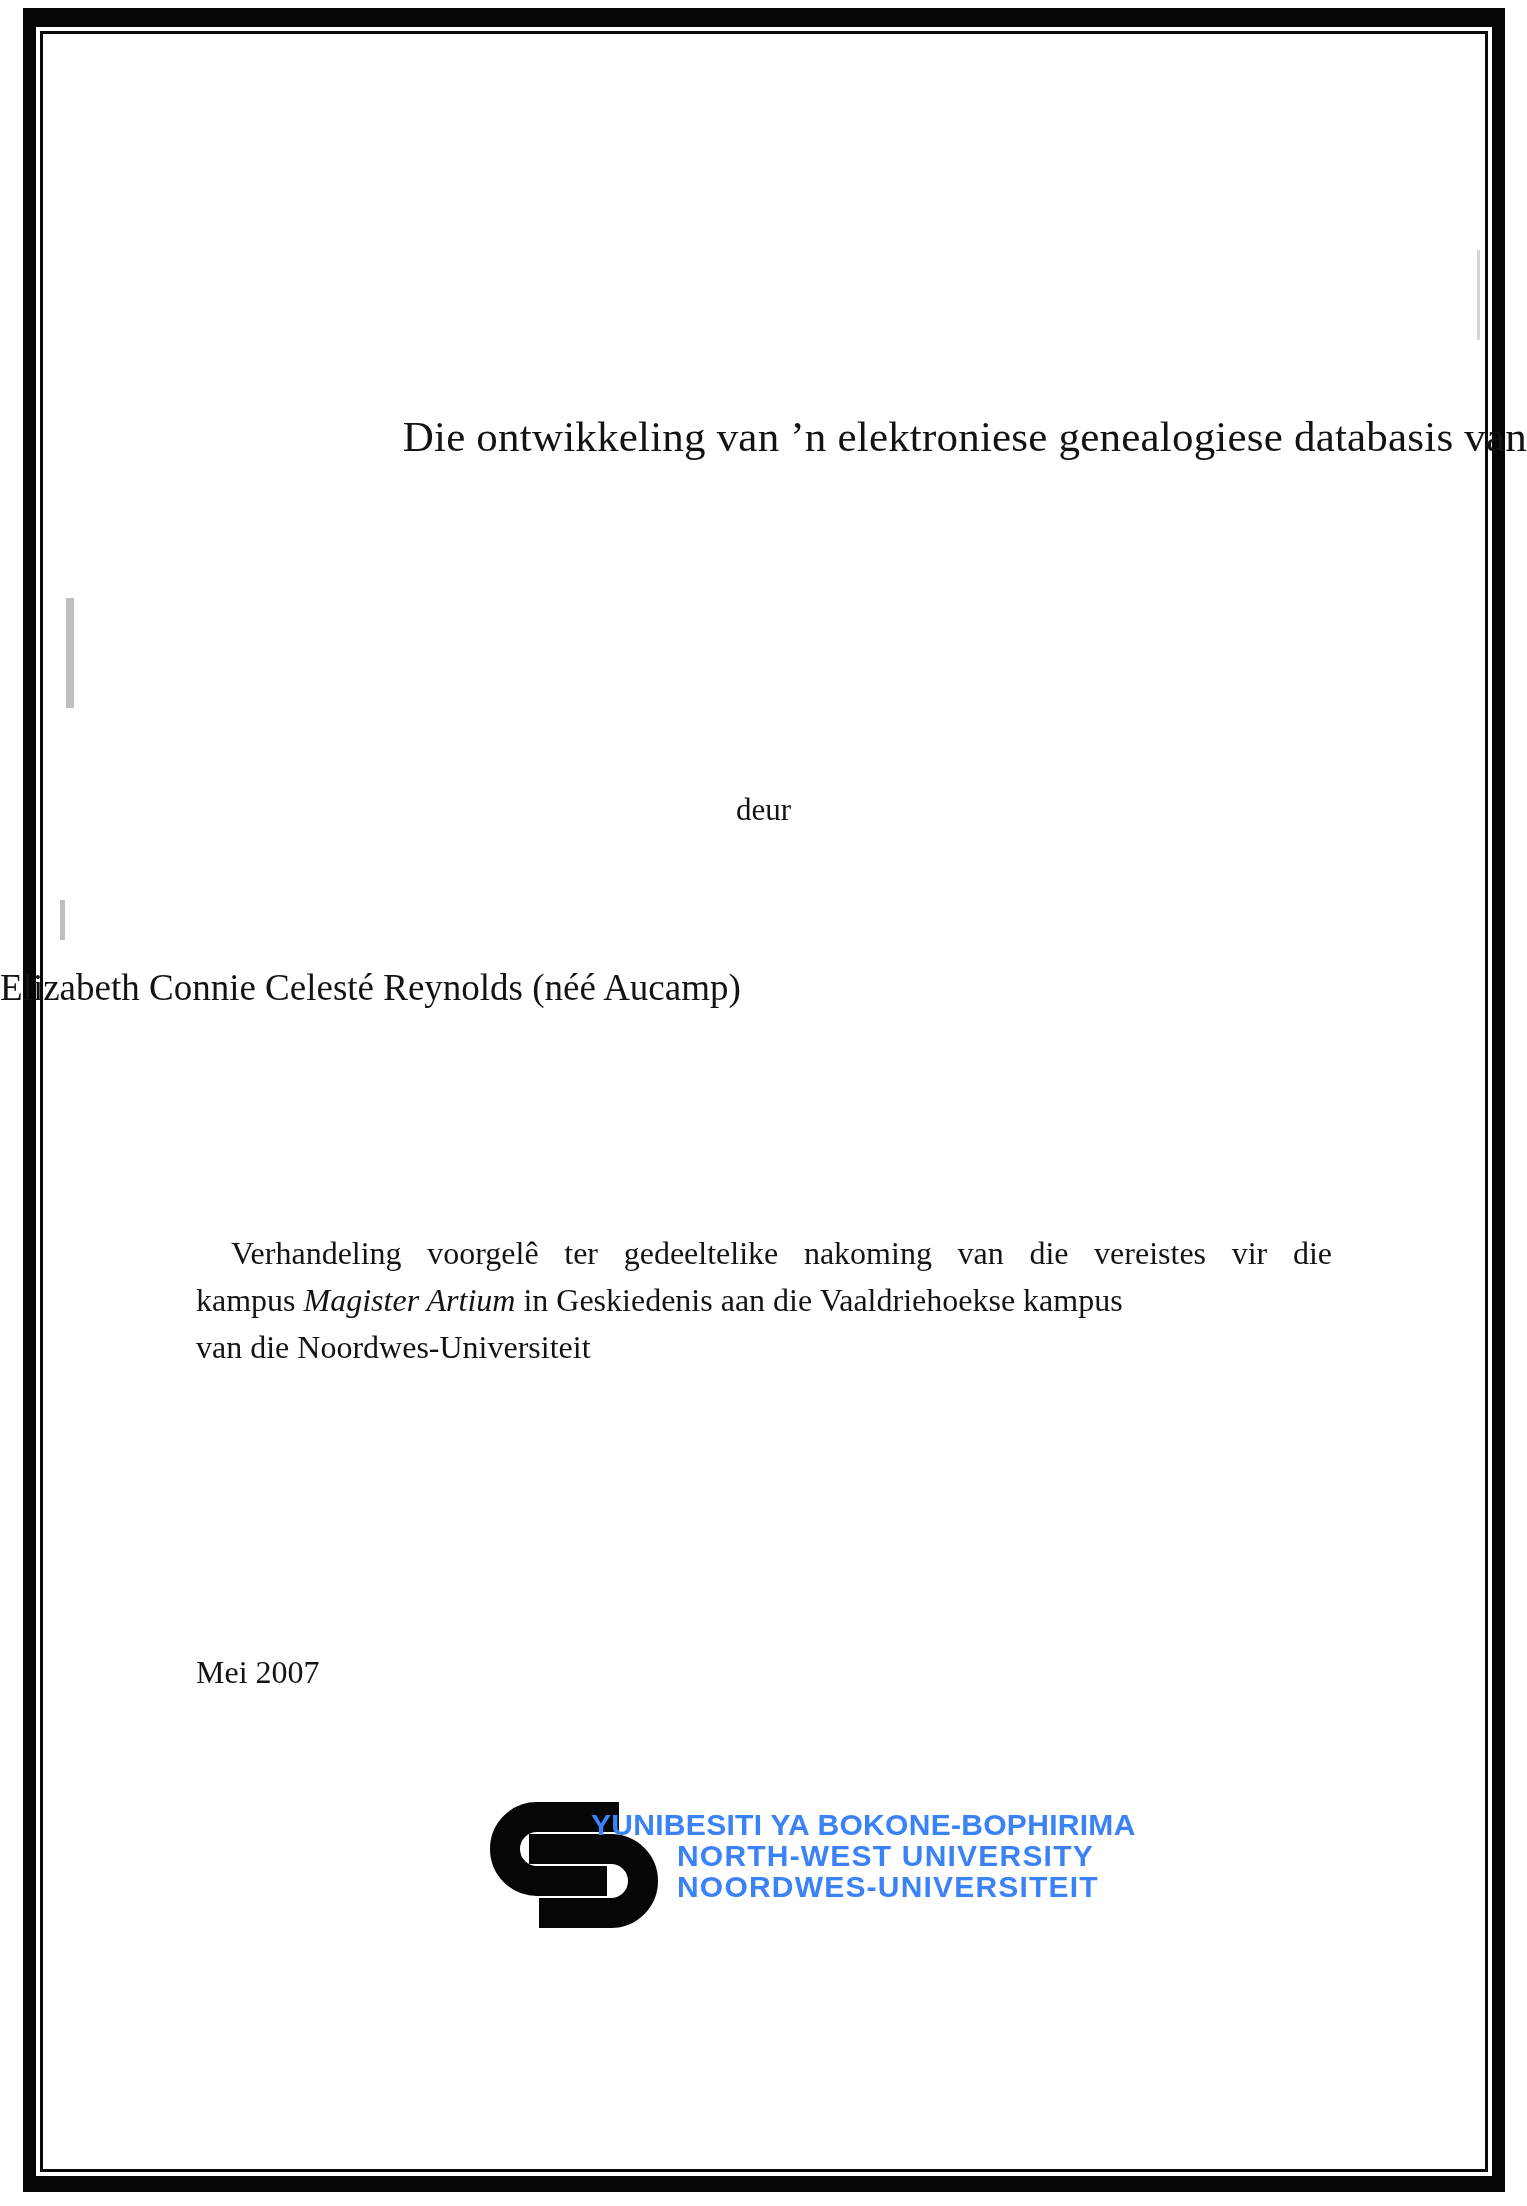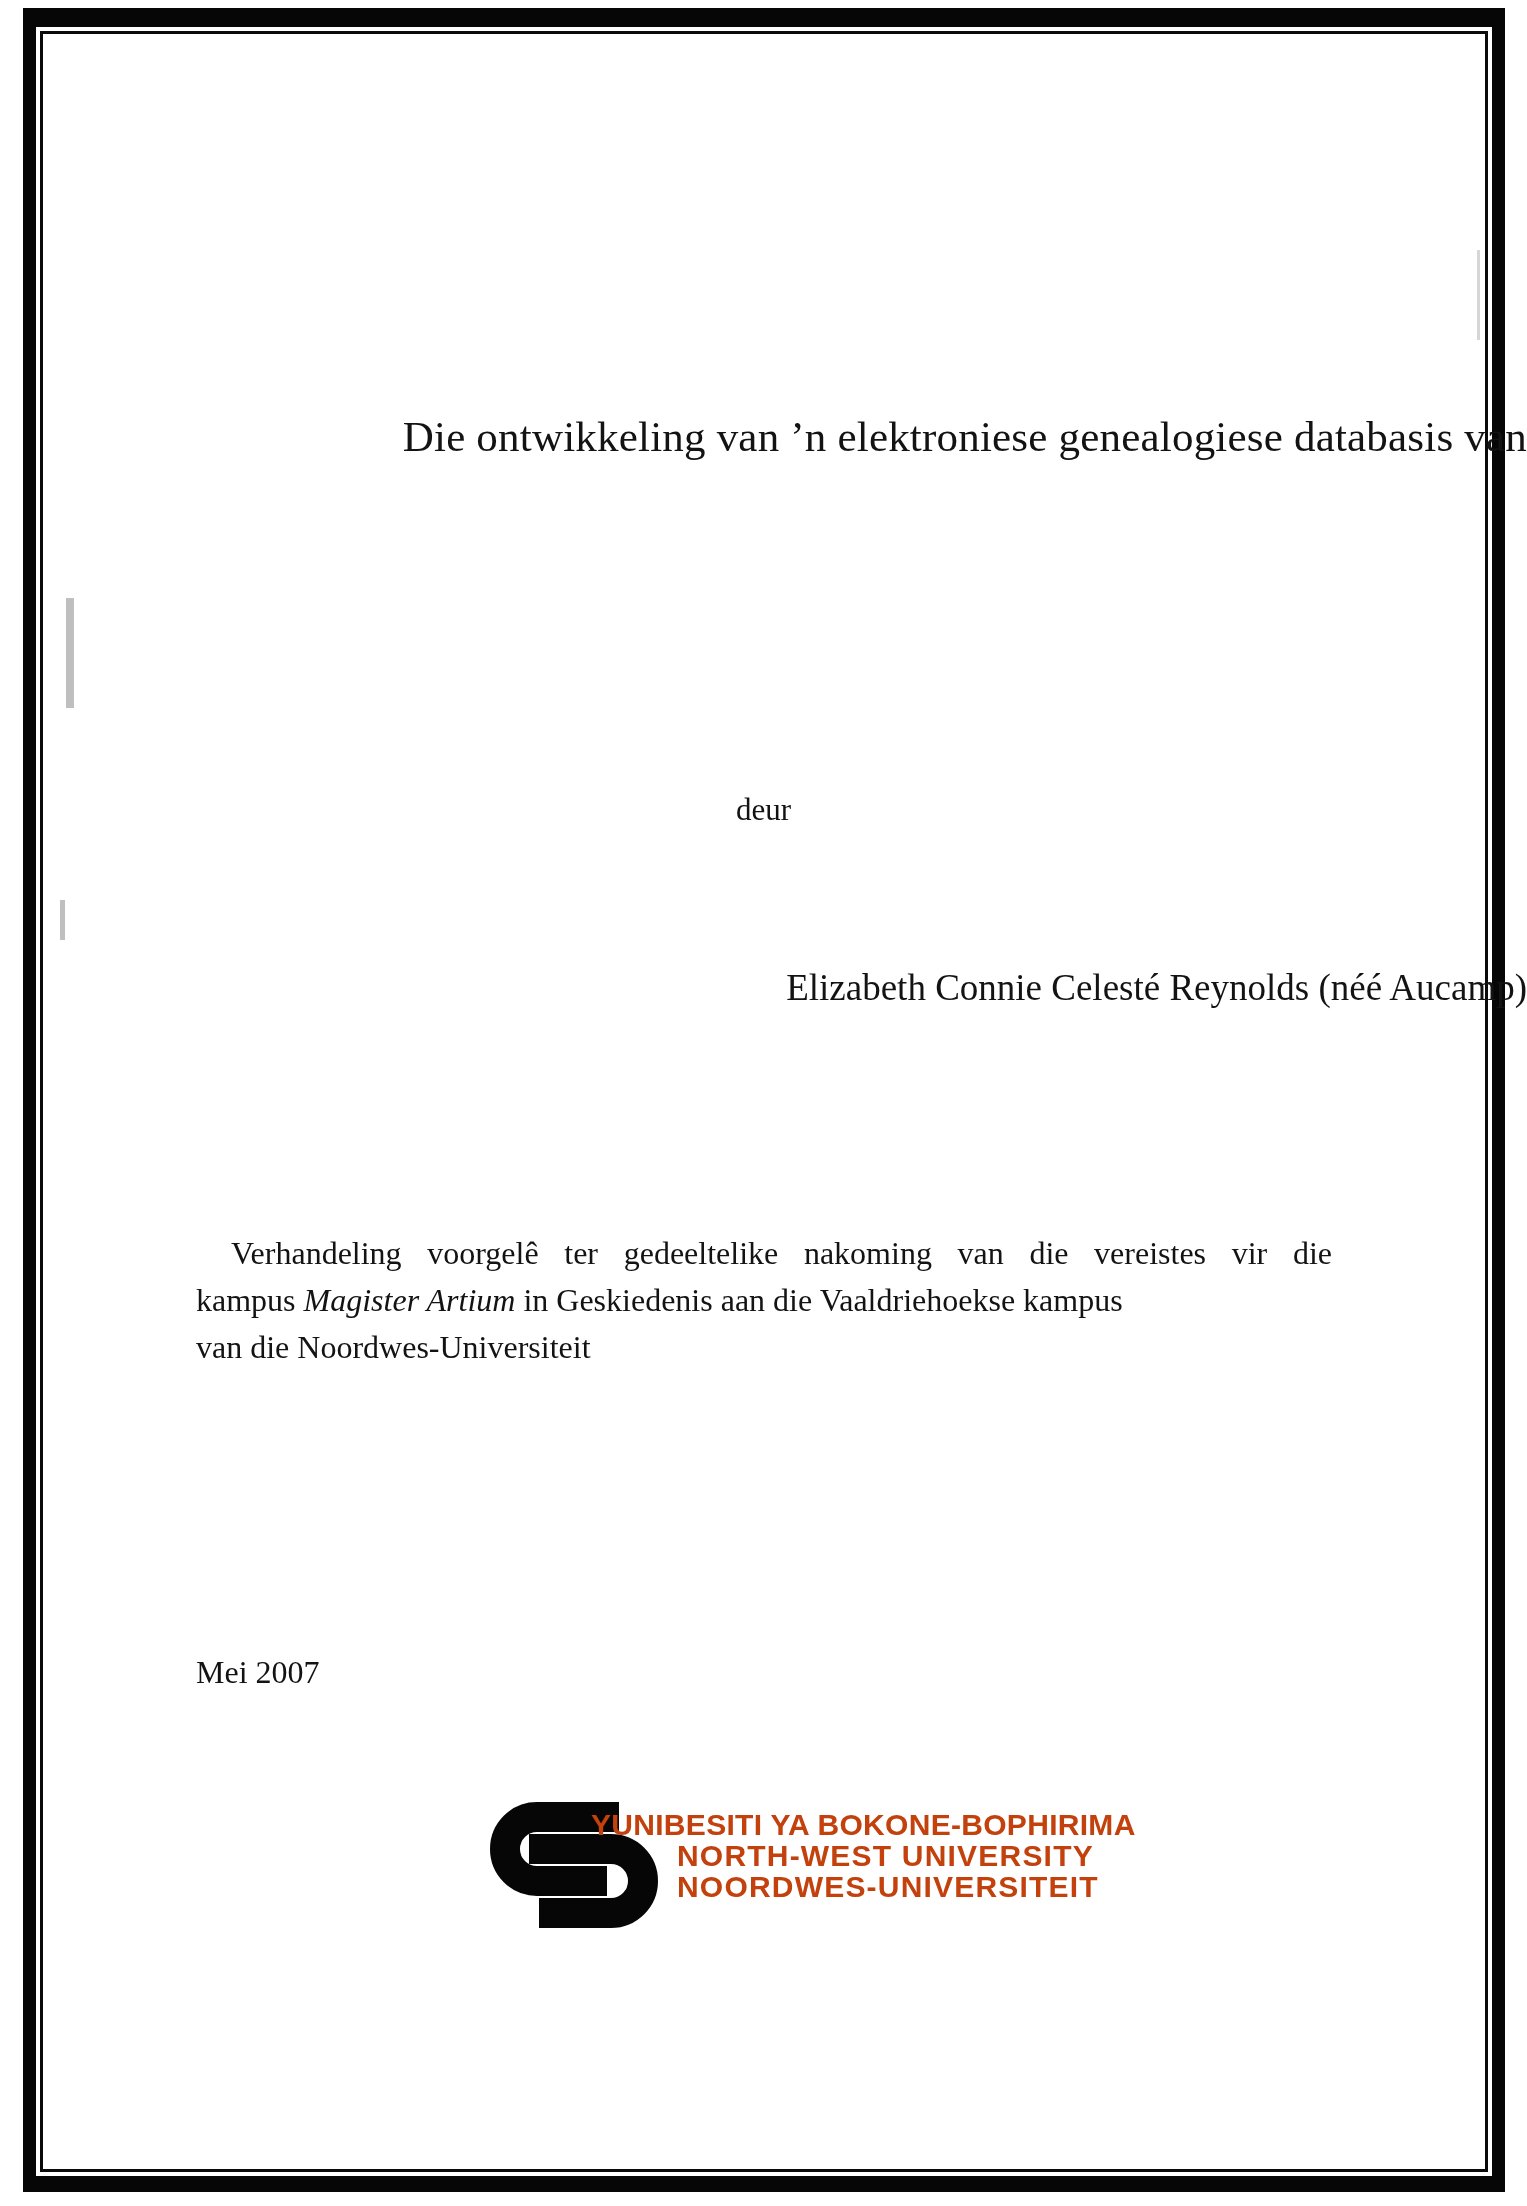--- a/index.html
+++ b/index.html
@@ -31,21 +31,21 @@
     text-align:right;
     font-size:43px; line-height:77px;
     letter-spacing:0.2px;
   }
   .byline {
     position:absolute; top:792px; left:0; width:100%;
     text-align:center; font-size:31px;
   }
   .author-line {
     position:absolute; top:966px; left:0; width:100%;
-    text-align:right; font-size:37px;
+    text-align:left; font-size:37px;
   }
   .statement {
     position:absolute; top:1230px; left:196px; width:1136px;
     font-size:32px; line-height:47px;
   }
   .statement .just {
     text-align:justify;
     text-align-last:justify;
     margin-left:35px;
     -moz-text-align-last:justify;
@@ -57,21 +57,21 @@
   }
   .logo {
     position:absolute; top:1796px; left:479px; width:610px; height:145px;
   }
   .logo-mark { position:absolute; left:0; top:3px; }
   .logo-text {
     position:absolute; left:112px; top:13px;
     font-family:"Liberation Sans", sans-serif;
     font-weight:700;
     font-size:30px; line-height:31px;
-    color:#c2410c;
+    color:#3b82f6;
     letter-spacing:0.3px;
     white-space:nowrap;
   }
   .logo-text .indent { margin-left:86px; letter-spacing:1.2px; }
 
   
   .smudge { position:absolute; background:#8a8a8a; opacity:.55; }
   .smudge.s1 { left:66px;  top:598px;  width:8px;  height:110px; }
   .smudge.s2 { left:60px;  top:900px;  width:5px;  height:40px;  }
   .smudge.s3 { left:1477px; top:250px; width:3px;  height:90px; opacity:.35; }

